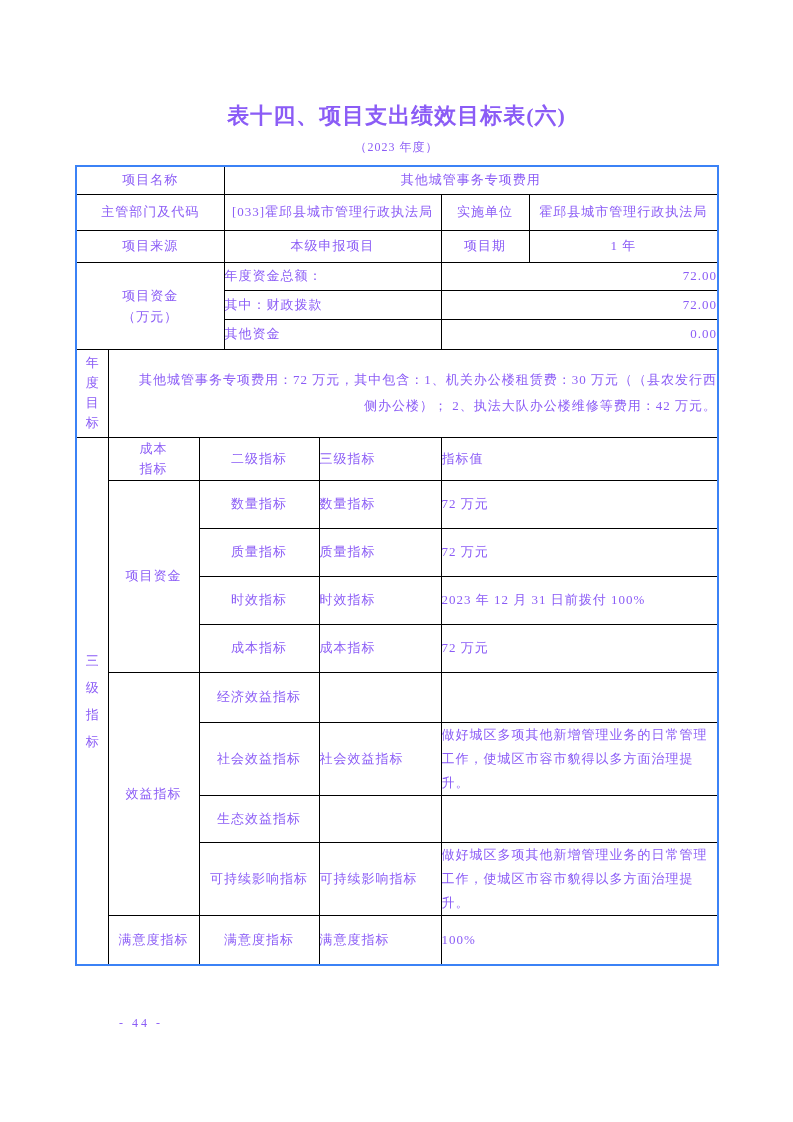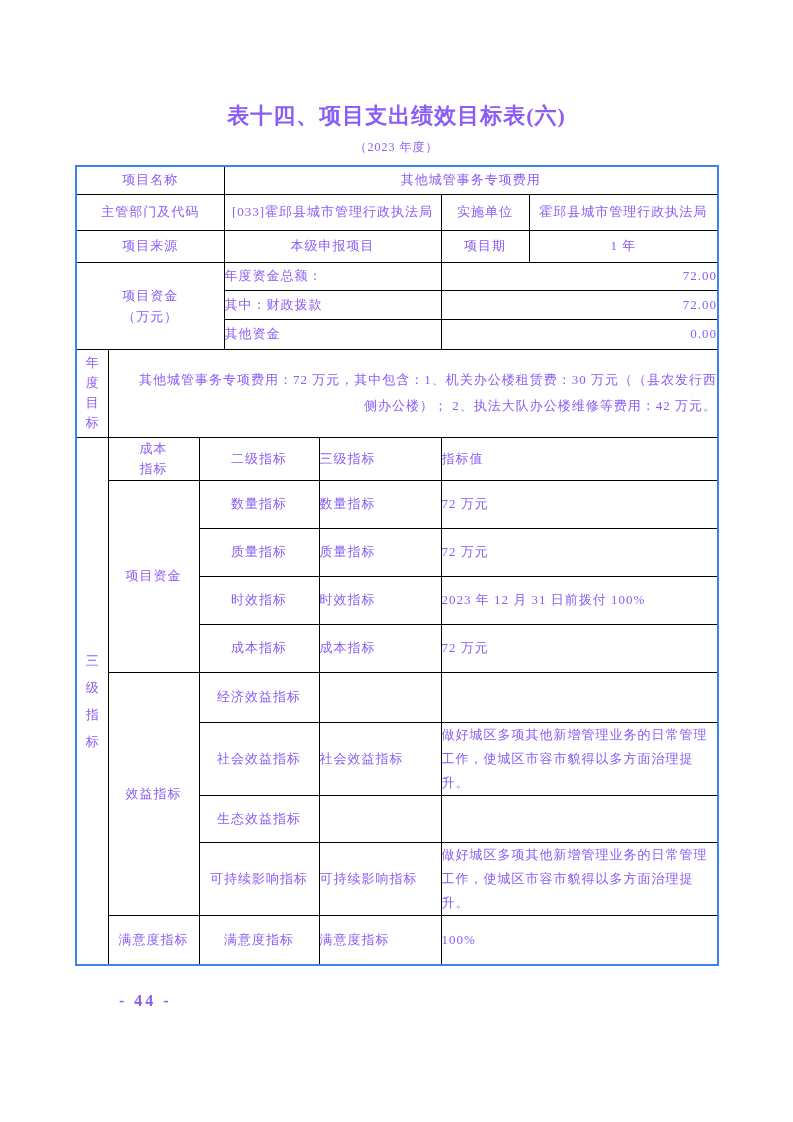--- a/index.html
+++ b/index.html
@@ -20,21 +20,21 @@
   .val{text-align:left;padding-left:11px;padding-right:5px;letter-spacing:0.5px;line-height:24px;}
   .goal{padding:0 10px 0 6px;letter-spacing:0;}
   .goal p{margin:0;text-indent:2em;line-height:26px;text-align:right;}
   .vcell{text-align:center;}
   .vtext{display:inline-block;width:15px;line-height:20px;letter-spacing:0;text-align:center;word-break:break-all;}
   .vtext.perf{line-height:27px;}
   .wrapnarrow{display:inline-block;width:36px;line-height:20px;letter-spacing:1px;}
   .fundlbl div{line-height:21px;}
   tr.h28{height:28px}tr.h36{height:36px}tr.h32{height:32px}tr.h29{height:29px}tr.h30{height:30px}
   tr.h88{height:88px}tr.h43{height:43px}tr.h48{height:48px}tr.h50{height:50px}tr.h73{height:73px}tr.h47{height:47px}
-  .pageno{position:absolute;left:119px;top:992px;font-size:16px;letter-spacing:3px;font-weight:bold;}
+  .pageno{position:absolute;left:119px;top:1016px;font-size:12px;letter-spacing:3px;}
 </style>
 </head>
 <body>
 
 <div class="page">
 
   <h1 class="title">表十四、项目支出绩效目标表(六)</h1>
   <div class="subtitle">（2023 年度）</div>
 
 

